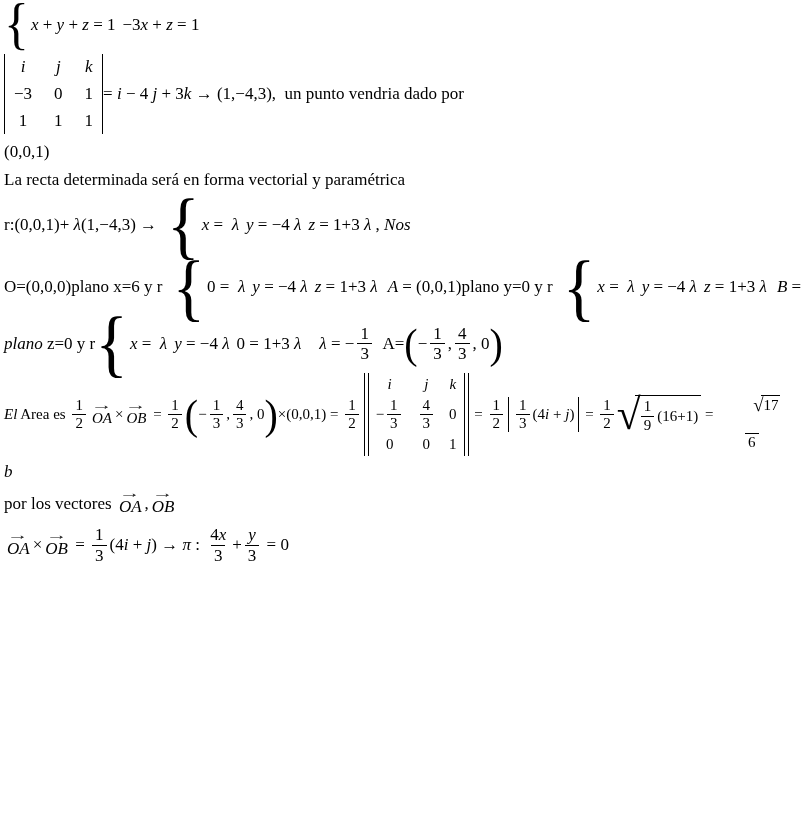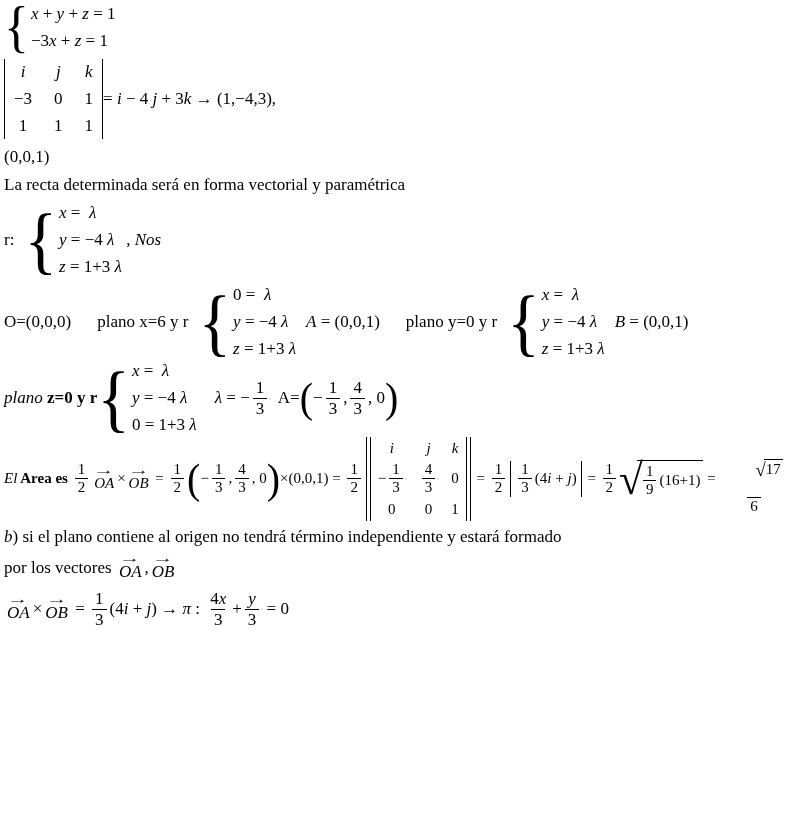--- a/index.html
+++ b/index.html
@@ -4,25 +4,25 @@
 <style>
   html,body{margin:0;padding:0;background:#fff;}
   .page{
     width:806px;height:826px;box-sizing:border-box;
     padding:4px 0 0 4px;overflow:hidden;background:#ffffff;color:#000;
     font-family:"Liberation Serif","DejaVu Serif",serif;
     font-size:17px;
   }
   .row{display:flex;align-items:center;white-space:pre;margin:0 0 8px 0;}
   .it{font-style:italic;}
-  .b{font-weight:bold;}
+  .b{font-weight:normal;}
   .mathify i{font-style:italic;}
   
   .sys{display:inline-flex;align-items:center;}
-  .sys .rows{display:inline-flex;flex-direction:column;align-items:flex-start;gap:7px;}
+  .sys .rows{display:inline-flex;flex-direction:row;align-items:flex-start;gap:7px;}
   .brace{font-weight:400;line-height:0.8;display:inline-block;transform:scaleY(1.08);margin-right:2px;}
   .brace2{font-size:52px;}
   .brace3{font-size:68px;}
   
   .frac{display:inline-flex;flex-direction:column;align-items:center;text-align:center;margin:0 3px;line-height:1.15;vertical-align:middle;}
   .frac .num{padding:0 3px;}
   .frac .den{border-top:1px solid #000;padding:0 3px;}
   
   .mat{display:grid;grid-template-columns:repeat(3,auto);column-gap:22px;row-gap:7px;justify-items:center;align-items:center;border-left:1px solid #000;border-right:1px solid #000;padding:3px 9px;}
   .mat.tight{column-gap:13px;padding:3px 7px;row-gap:4px;}
@@ -70,32 +70,34 @@
       <span class="mathify"><i>j</i></span>
       <span class="mathify"><i>k</i></span>
       <span class="mathify">−3</span>
       <span class="mathify">0</span>
       <span class="mathify">1</span>
       <span class="mathify">1</span>
       <span class="mathify">1</span>
       <span class="mathify">1</span>
     </span>
     <span class="mathify">= <i>i</i> − 4 <i>j</i> + 3<i>k</i> → (1,−4,3),</span>
+    <span>  un punto vendria dado por</span>
   </div>
 
   <div class="row">
     <span class="mathify">(0,0,1)</span>
   </div>
 
   <div class="row">
     <span>La recta determinada será en forma vectorial y paramétrica</span>
   </div>
 
   <div class="row">
     <span>r:</span>
+    <span class="mathify">(0,0,1)+ <i>λ</i>(1,−4,3) →</span>
     <span class="sys ml10">
       <span class="brace brace3">{</span>
       <span class="rows">
         <span class="mathify"><i>x</i> =  <i>λ</i></span>
         <span class="mathify"><i>y</i> = −4 <i>λ</i></span>
         <span class="mathify"><i>z</i> = 1+3 <i>λ</i></span>
       </span>
     </span>
     <span> , </span>
     <span class="it">Nos</span>
@@ -256,21 +258,20 @@
           <span class="rsign">√</span>
           <span class="rad">17</span>
         </span>
       </span>
       <span class="den">6</span>
     </span>
   </div>
 
   <div class="row">
     <span class="it">b</span>
-    <span>) si el plano contiene al origen no tendrá término independiente y estará formado</span>
   </div>
 
   <div class="row">
     <span>por los vectores </span>
     <span class="vec">
       <span class="arr">→</span>
       <span class="base">OA</span>
     </span>
     <span>,</span>
     <span class="vec">

